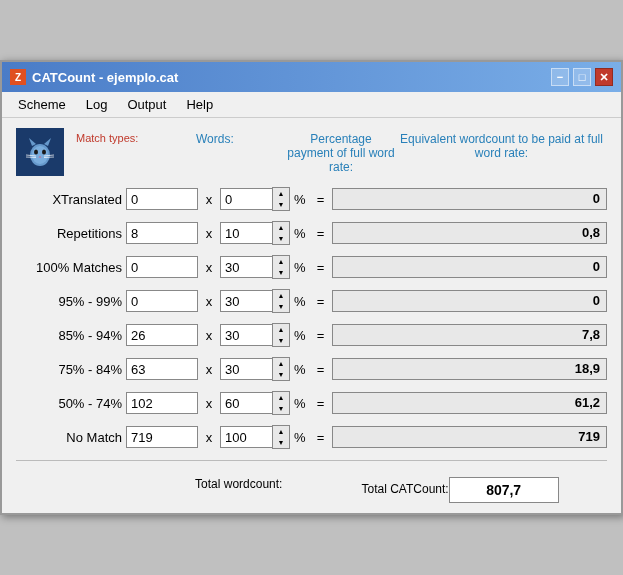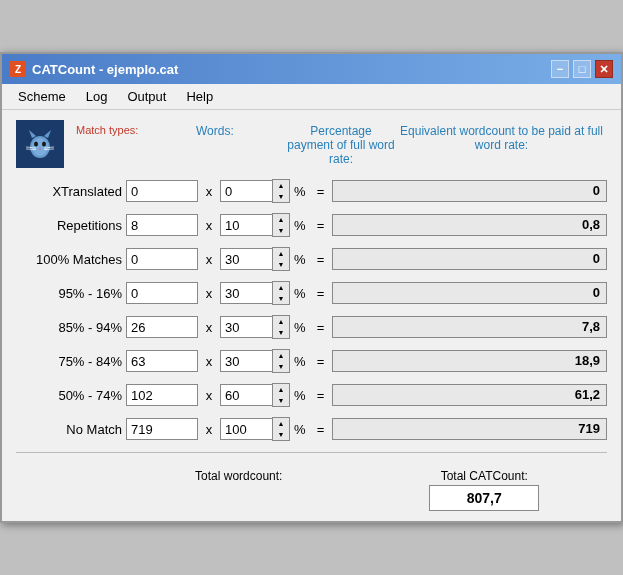--- a/index.html
+++ b/index.html
@@ -220,21 +220,21 @@
     .total-left {
       flex: 1;
       display: flex;
       flex-direction: column;
       align-items: center;
       padding-left: 100px;
     }
     .total-right {
       flex: 1;
       display: flex;
-      flex-direction: column;
+      flex-direction: row;
       align-items: center;
     }
     .total-label {
       font-size: 12px;
       margin-bottom: 2px;
     }
     .total-value-box {
       width: 110px;
       height: 26px;
       border: 1px solid #888;
@@ -342,21 +342,21 @@
         <div class="spinner-btns">
           <button class="spinner-btn">▲</button>
           <button class="spinner-btn">▼</button>
         </div>
       </div>
       <span class="pct-sign">%</span>
       <span class="eq-sign">=</span>
       <div class="result-field">0</div>
     </div>
         <div class="row">
-      <span class="row-label">95% - 16%</span>
+      <span class="row-label">95% - 99%</span>
       <input class="row-input" type="text" value="0" style="">
       <span class="row-x">x</span>
       <div class="spinner-group">
         <input class="spinner-input" type="text" value="30" style="">
         <div class="spinner-btns">
           <button class="spinner-btn">▲</button>
           <button class="spinner-btn">▼</button>
         </div>
       </div>
       <span class="pct-sign">%</span>

